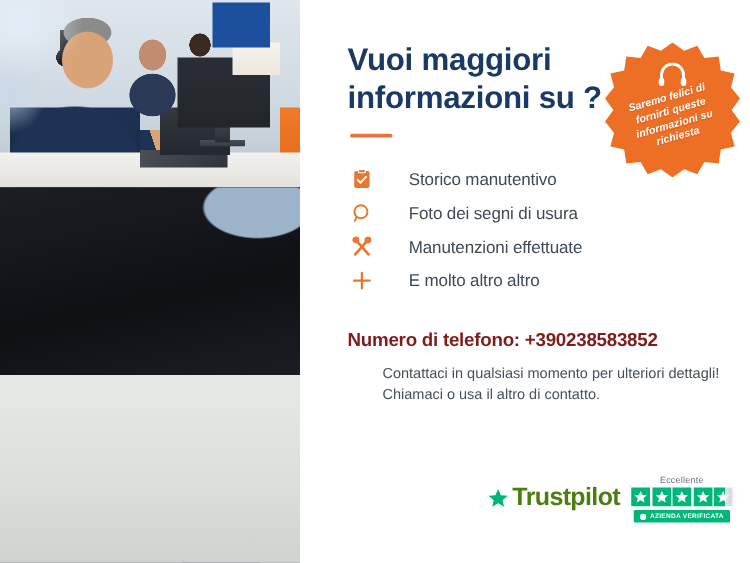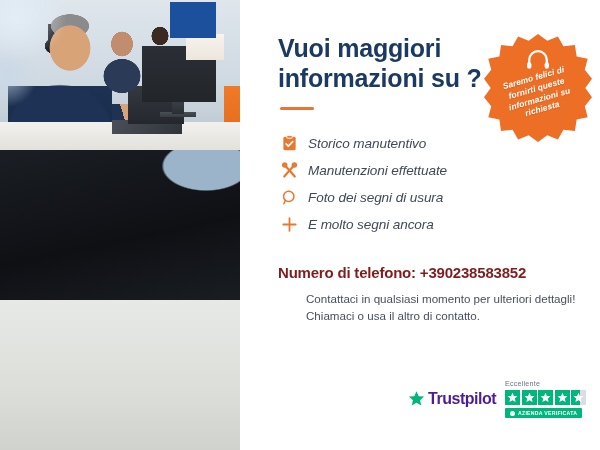--- a/index.html
+++ b/index.html
@@ -217,23 +217,22 @@
   }
 
   
   .features{
     list-style:none;
     margin:20px 0 0 2px;
   }
   .feature{
     display:flex;
     align-items:center;
-    gap:10px;
+    gap:29px;
     height:27px;
-    font-style:italic;
   }
   .feature .ficon{
     width:18px; height:18px;
     flex:0 0 18px;
     display:flex; align-items:center; justify-content:center;
     color:#e8772f;
   }
   .feature .flabel{
     font-size:13.6px;
     color:#3f4a57;
@@ -261,24 +260,24 @@
   .tp{
     position:absolute;
     right:14px; bottom:32px;
     display:flex;
     align-items:center;
     gap:9px;
   }
   .tp-logo{ display:flex; align-items:center; gap:3px; }
   .tp-logo .tstar{ width:17px; height:17px; }
   .tp-logo .tname{
-    font-size:16px; font-weight:700;
-    color:#4c1d95; letter-spacing:-.5px;
-  }
-  .tp-right{ display:flex; flex-direction:column; align-items:flex-start; gap:2px; }
+    font-size:20px; font-weight:700;
+    color:#4d7c0f; letter-spacing:-.5px;
+  }
+  .tp-right{ display:flex; flex-direction:column; align-items:center; gap:2px; }
   .tp-word{ font-size:7.2px; color:#6b7480; letter-spacing:.2px; }
   .tp-stars{ display:flex; gap:1.5px; }
   .tp-stars .sbox{
     width:15px; height:15px;
     background:#00b67a;
     display:flex; align-items:center; justify-content:center;
   }
   .tp-stars .sbox.half{
     background:linear-gradient(90deg,#00b67a 0 58%, #dcdce6 58% 100%);
   }
@@ -342,47 +341,47 @@
             <rect x="6" y="0.6" width="6" height="2.8" rx="1.1" fill="#e8772f" stroke="#ffffff" stroke-width="1"></rect>
             <path d="M5.4 9.4l2.4 2.4 4.6-4.8" fill="none" stroke="#ffffff" stroke-width="1.7" stroke-linecap="round" stroke-linejoin="round"></path>
           </svg>
         </span>
         <span class="flabel">Storico manutentivo</span>
       </li>
 
       <li class="feature">
         <span class="ficon">
           <svg viewBox="0 0 18 18" width="17" height="17" aria-hidden="true">
+            <circle cx="8.2" cy="7.8" r="5.5" fill="none" stroke="#e8772f" stroke-width="1.6"></circle>
+            <path d="M4.6 12.1L3 15.6" stroke="#e8772f" stroke-width="1.6" stroke-linecap="round"></path>
+          </svg>
+        </span>
+        <span class="flabel">Foto dei segni di usura</span>
+      </li>
+
+      <li class="feature">
+        <span class="ficon">
+          <svg viewBox="0 0 18 18" width="17" height="17" aria-hidden="true">
             <path d="M3.4 2.6L14.6 15.4" stroke="#e8772f" stroke-width="2.3" stroke-linecap="round"></path>
             <path d="M14.6 2.6L3.4 15.4" stroke="#e8772f" stroke-width="2.3" stroke-linecap="round"></path>
             <circle cx="3.9" cy="3.1" r="2" fill="none" stroke="#e8772f" stroke-width="1.9"></circle>
             <circle cx="14.1" cy="3.1" r="2" fill="none" stroke="#e8772f" stroke-width="1.9"></circle>
           </svg>
         </span>
         <span class="flabel">Manutenzioni effettuate</span>
       </li>
 
-      <li class="feature">
-        <span class="ficon">
-          <svg viewBox="0 0 18 18" width="17" height="17" aria-hidden="true">
-            <circle cx="8.2" cy="7.8" r="5.5" fill="none" stroke="#e8772f" stroke-width="1.6"></circle>
-            <path d="M4.6 12.1L3 15.6" stroke="#e8772f" stroke-width="1.6" stroke-linecap="round"></path>
-          </svg>
-        </span>
-        <span class="flabel">Foto dei segni di usura</span>
-      </li>
-
 
       <li class="feature">
         <span class="ficon">
           <svg viewBox="0 0 18 18" width="17" height="17" aria-hidden="true">
             <path d="M9 2.4v13.2M2.4 9h13.2" stroke="#e8772f" stroke-width="1.9" stroke-linecap="round"></path>
           </svg>
         </span>
-        <span class="flabel">E molto segni ancora</span>
+        <span class="flabel">E molto altro altro</span>
       </li>
     </ul>
 
     <div class="phone">Numero di telefono: +390238583852</div>
 
     <div class="subtext">
       <div>Contattaci in qualsiasi momento per ulteriori dettagli!</div>
       <div>Chiamaci o usa il altro di contatto.</div>
     </div>
 

